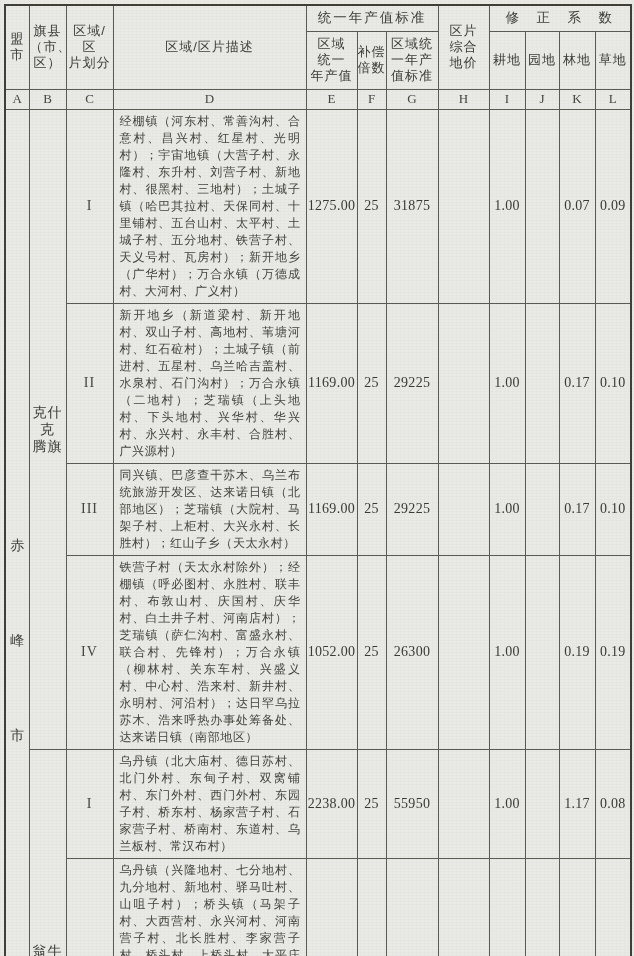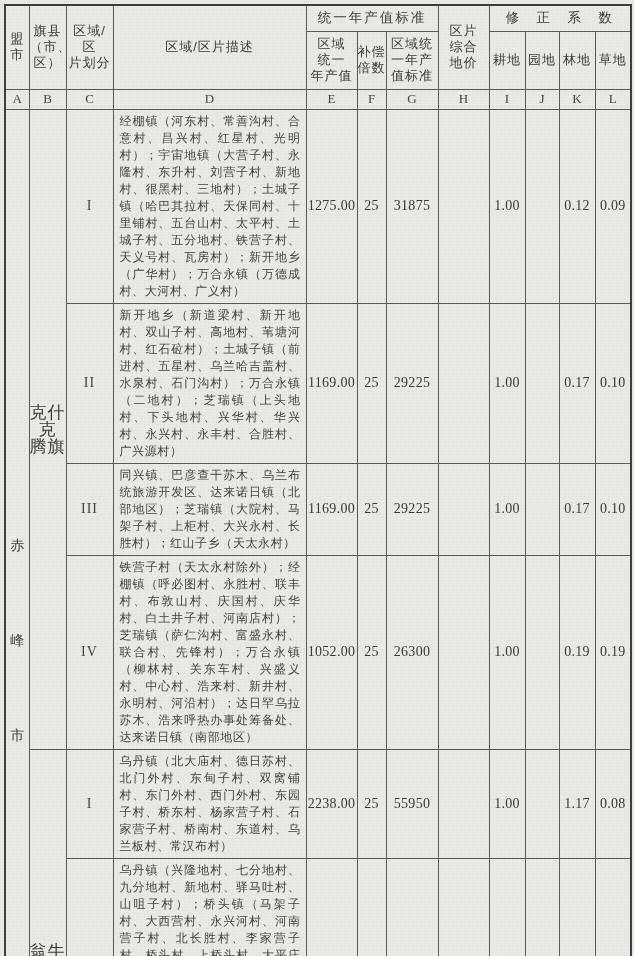--- a/index.html
+++ b/index.html
@@ -50,21 +50,21 @@
     font-size:13px;
     color:#45453f;
   }
   .city-cell{
     font-size:14px;
     line-height:95px;
     white-space:pre-line;
     letter-spacing:0;
   }
   .banner-cell{
-    font-size:17px;
+    font-size:14px;
     line-height:17px;
     white-space:pre-line;
     letter-spacing:1px;
     margin-top:18px;
   }
   .zone-cell{
     font-family:"Liberation Serif",serif;
     font-size:14px;
     letter-spacing:1px;
     color:#45453f;
@@ -157,21 +157,21 @@
       <td rowspan="4" class="banner-cell">克什克
 腾旗</td>
       <td class="zone-cell">I</td>
       <td class="desc-cell">经棚镇（河东村、常善沟村、合意村、昌兴村、红星村、光明村）；宇宙地镇（大营子村、永隆村、东升村、刘营子村、新地村、很黑村、三地村）；土城子镇（哈巴其拉村、天保同村、十里铺村、五台山村、太平村、土城子村、五分地村、铁营子村、天义号村、瓦房村）；新开地乡（广华村）；万合永镇（万德成村、大河村、广义村）</td>
       <td class="num-cell">1275.00</td>
       <td class="num-cell">25</td>
       <td class="num-cell">31875</td>
       <td class="num-cell"></td>
       <td class="num-cell">1.00</td>
       <td class="num-cell"></td>
-      <td class="num-cell">0.12</td>
+      <td class="num-cell">0.07</td>
       <td class="num-cell">0.09</td>
     </tr>
 
     <tr style="height:122px">
       <td class="zone-cell">II</td>
       <td class="desc-cell">新开地乡（新道梁村、新开地村、双山子村、高地村、苇塘河村、红石砬村）；土城子镇（前进村、五星村、乌兰哈吉盖村、水泉村、石门沟村）；万合永镇（二地村）；芝瑞镇（上头地村、下头地村、兴华村、华兴村、永兴村、永丰村、合胜村、广兴源村）</td>
       <td class="num-cell">1169.00</td>
       <td class="num-cell">25</td>
       <td class="num-cell">29225</td>
       <td class="num-cell"></td>

